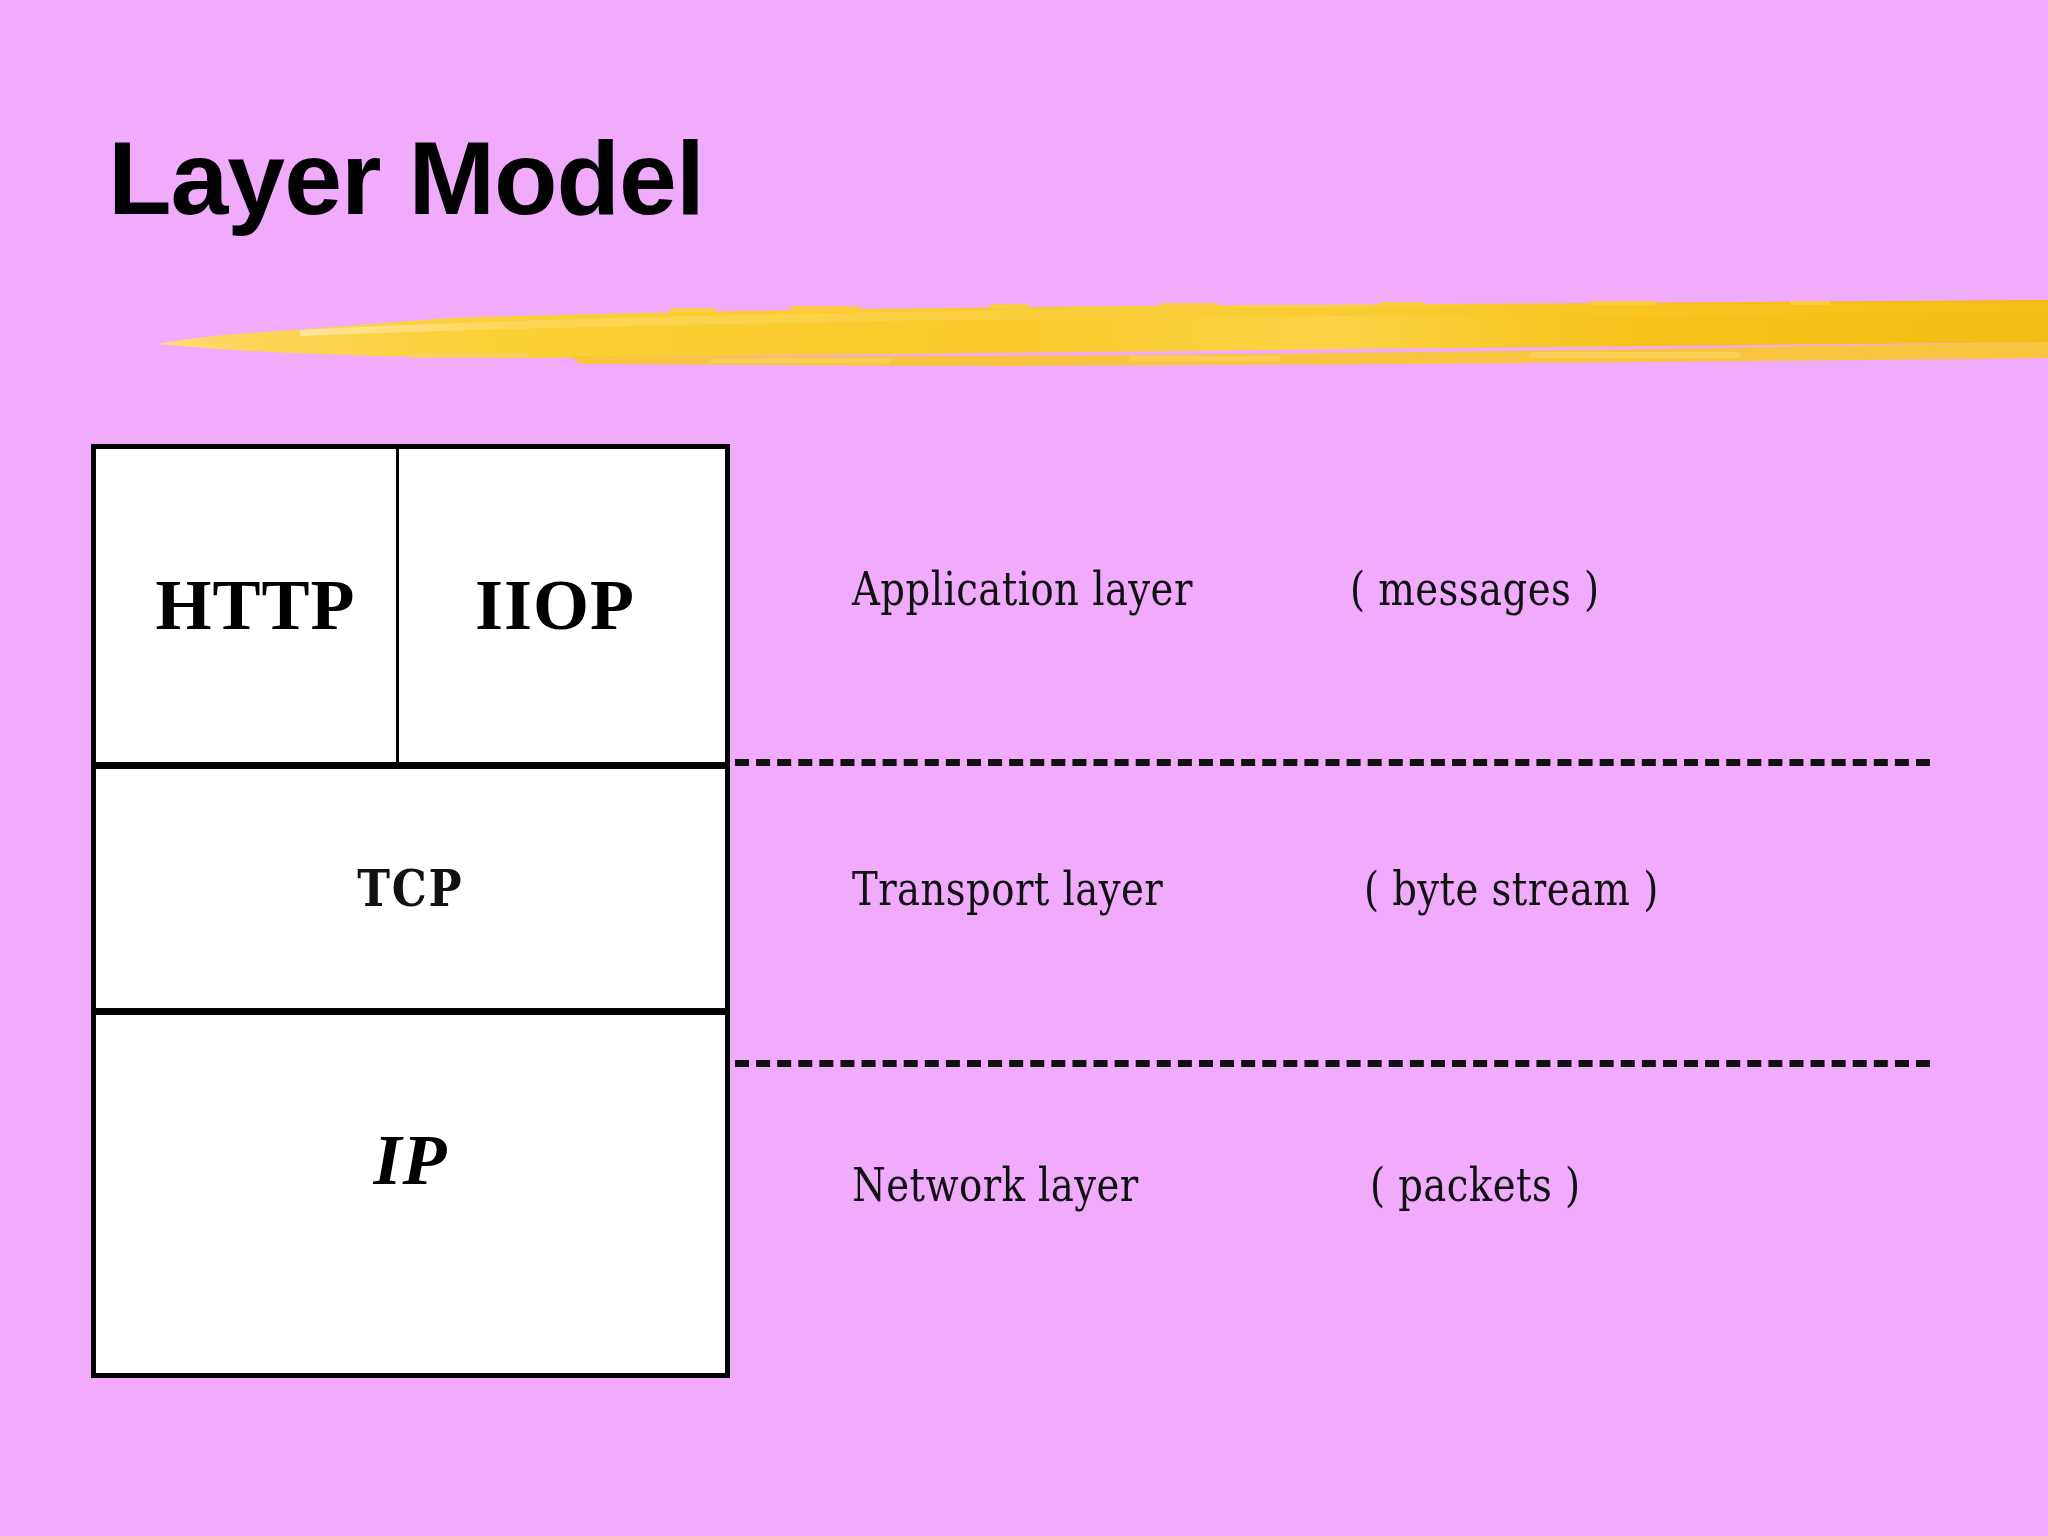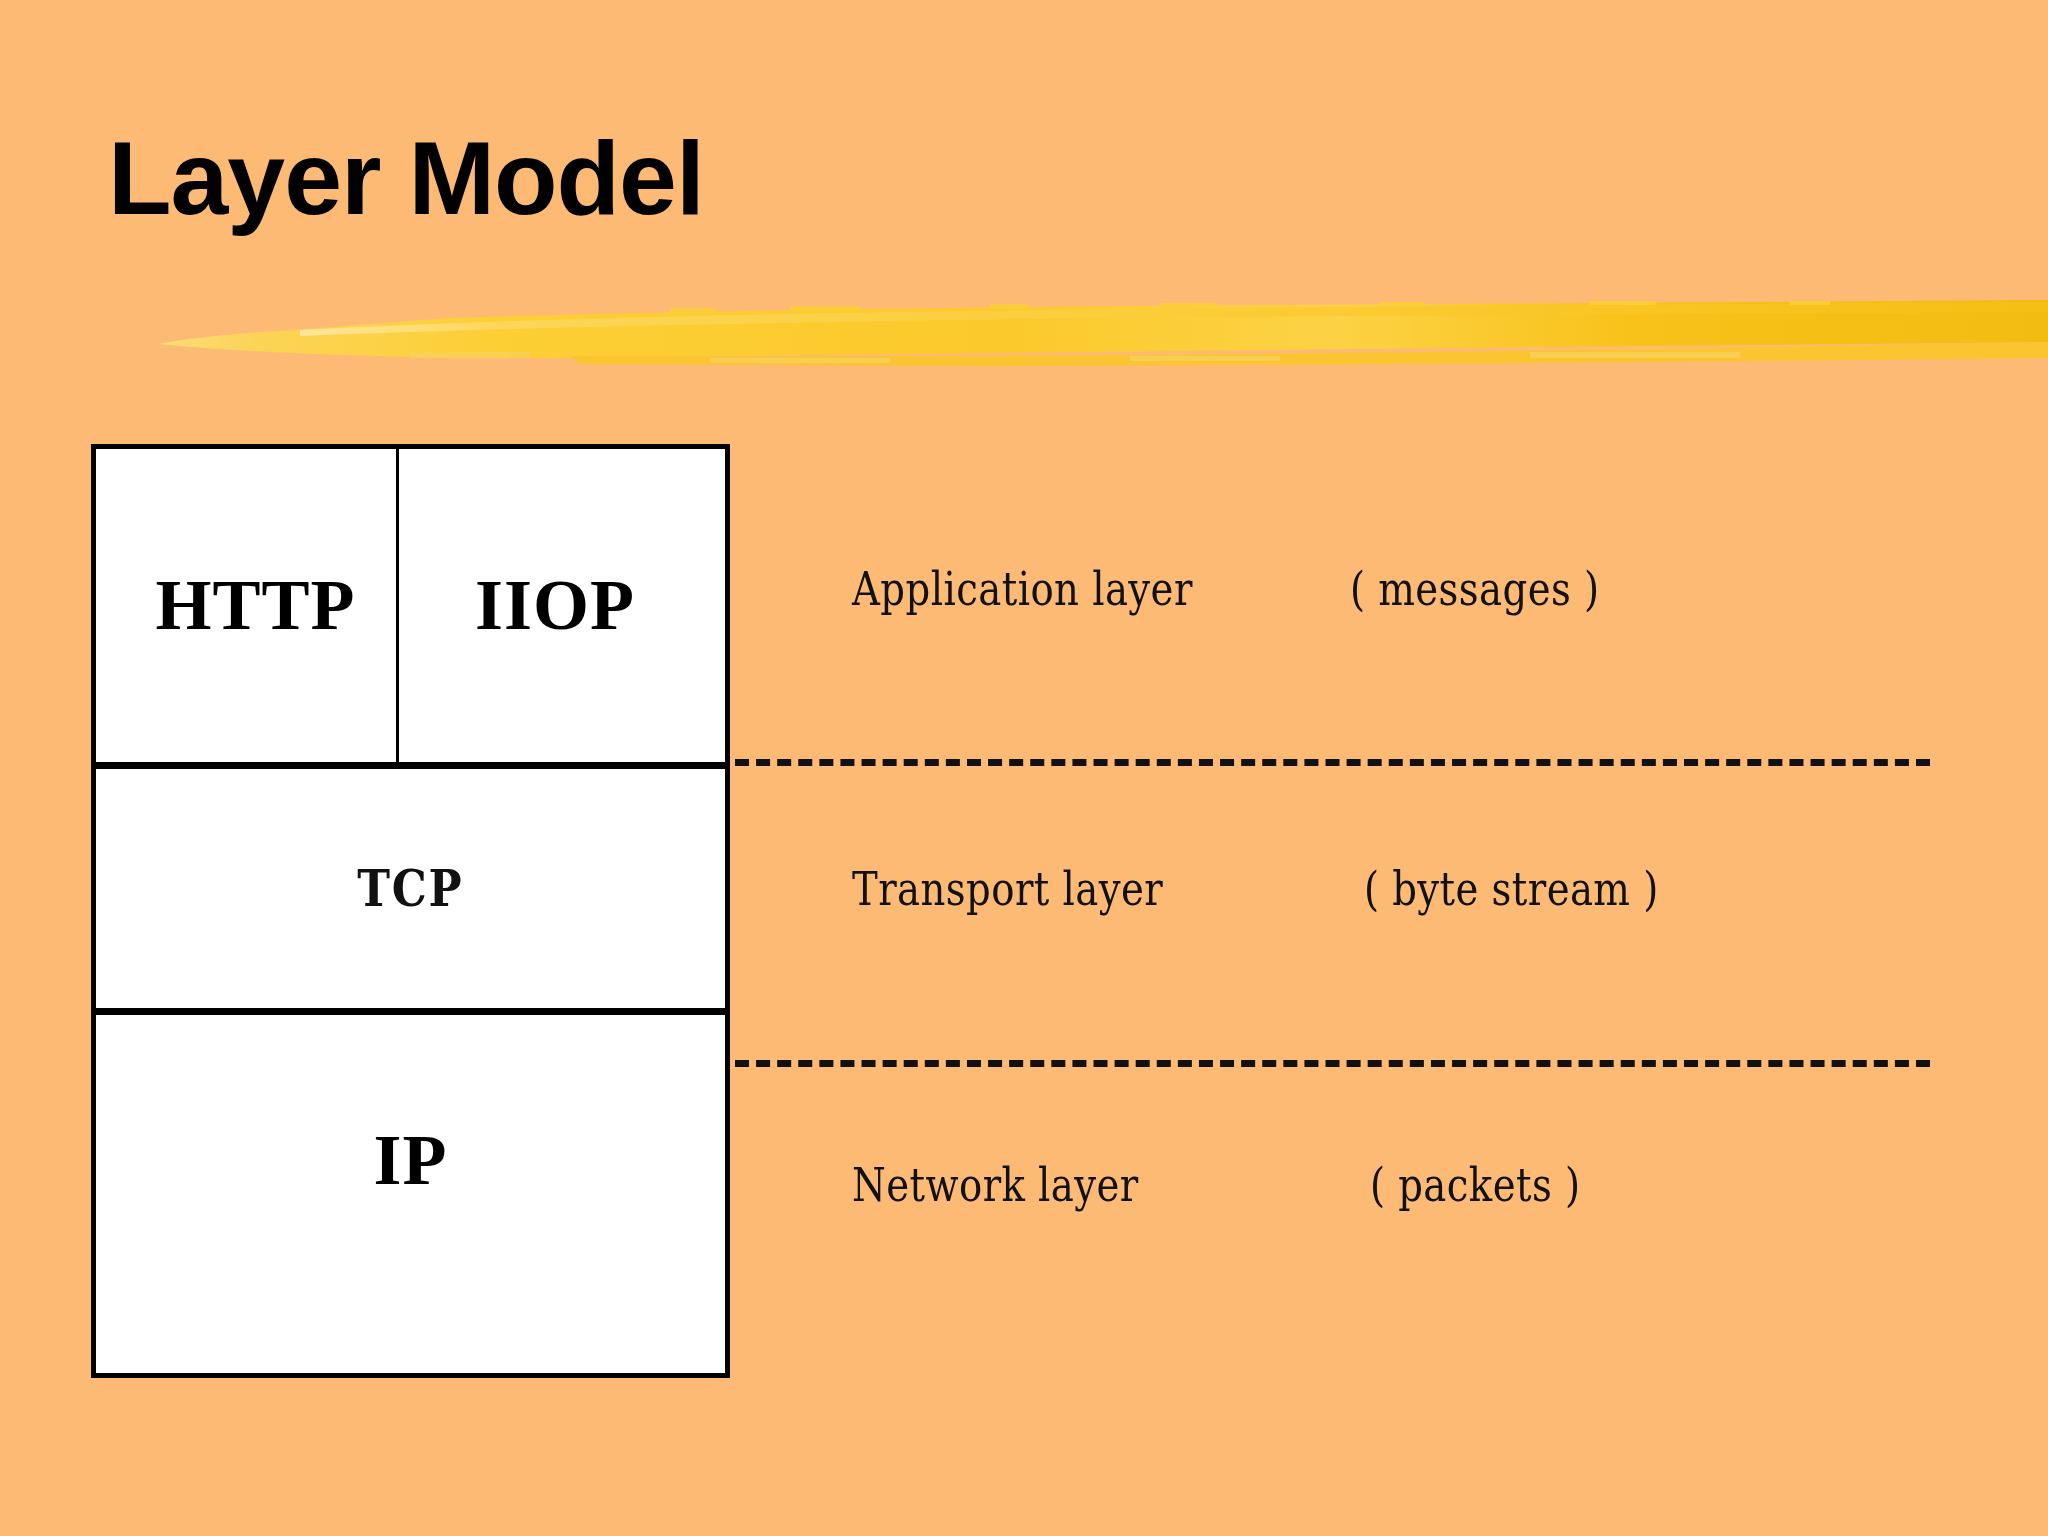--- a/index.html
+++ b/index.html
@@ -8,21 +8,21 @@
     padding: 0;
     background: #ffffff;
   }
   body {
     font-family: "Liberation Sans", sans-serif;
   }
   #slide {
     position: relative;
     width: 2048px;
     height: 1536px;
-    background: #fdba74;
+    background: #f0abfc;
     overflow: hidden;
   }
 
   
   #slide-title {
     position: absolute;
     left: 108px;
     top: 126px;
     font-family: "Liberation Sans", sans-serif;
     font-weight: bold;
@@ -55,21 +55,21 @@
     background: #ffffff;
   }
   .stack-row {
     position: absolute;
     left: 0;
     width: 100%;
     box-sizing: border-box;
   }
   #row-application { top: 0px;   height: 313px; }
   #row-transport   { top: 313px; height: 253px; border-top: 7px solid #000; border-bottom: 7px solid #000; box-sizing: border-box; }
-  #row-network     { top: 614px; height: 353px; }
+  #row-network     { top: 614px; height: 353px; font-style: italic; }
 
   .cell {
     position: absolute;
     top: 0;
     height: 100%;
     display: flex;
     align-items: center;
     justify-content: center;
     box-sizing: border-box;
   }

